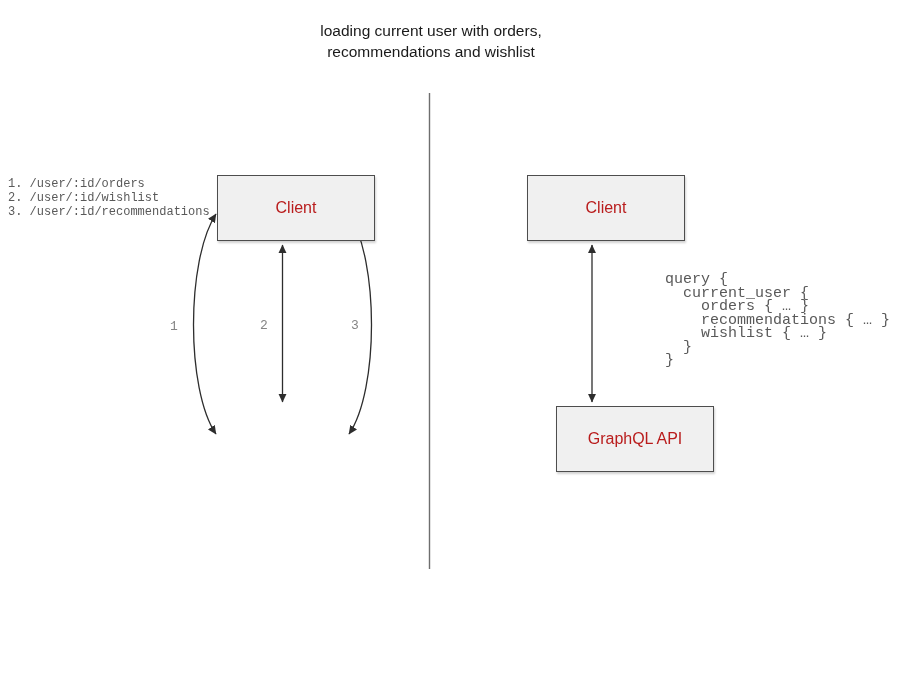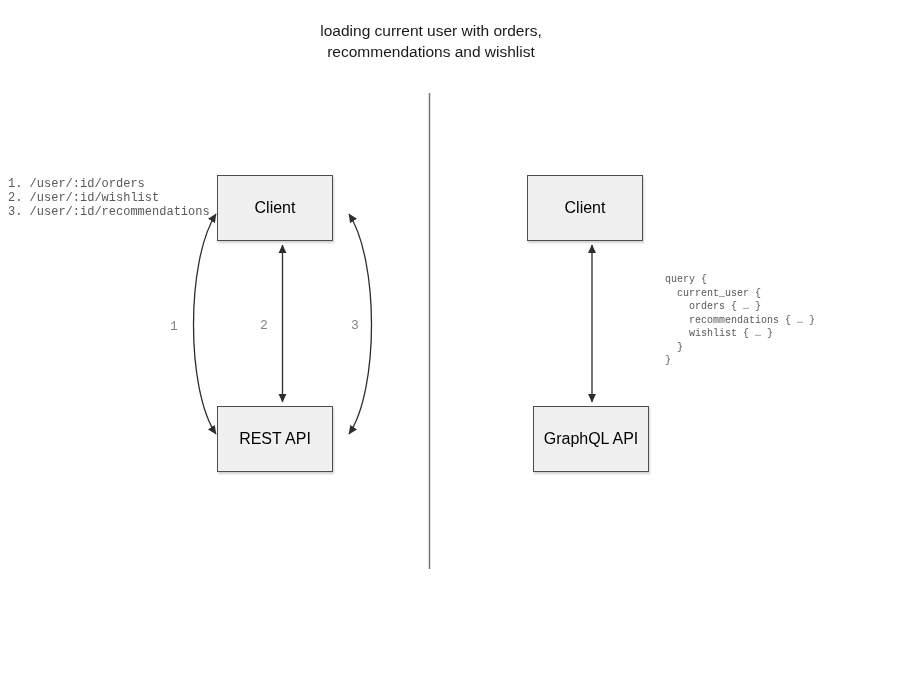--- a/index.html
+++ b/index.html
@@ -23,40 +23,40 @@
   .title{
     position:absolute;left:230px;top:20px;width:402px;
     text-align:center;
     font-size:15.5px;line-height:21px;
     color:var(--title-text);
     white-space:pre-line;
   }
   .box{
     position:absolute;
     box-sizing:border-box;
-    width:116px;height:66px;
+    width:158px;height:66px;
     background:var(--box-fill);
     border:1.5px solid var(--box-border);
     box-shadow:1px 2px 2px rgba(0,0,0,0.18);
     display:flex;align-items:center;justify-content:center;
-    font-size:16px;color:#000000;
+    font-size:16px;color:#b91c1c;
   }
   #client-left{left:217px;top:175px;}
   #rest-api-box{left:217px;top:406px;}
   #client-right{left:527px;top:175px;}
-  #graphql-api-box{left:533px;top:406px;}
+  #graphql-api-box{left:556px;top:406px;}
   .code{
     position:absolute;
     margin:0;
     font-family:"Liberation Mono",monospace;
     color:var(--code-text);
     white-space:pre;
   }
   #endpoint-list{left:8px;top:177px;font-size:12px;line-height:14px;}
-  #graphql-query{left:665px;top:273px;font-size:10px;line-height:13.5px;}
+  #graphql-query{left:665px;top:273px;font-size:15px;line-height:13.5px;}
   .arrow-label{
     position:absolute;
     transform:translate(-50%,-50%);
     font-family:"Liberation Mono",monospace;
     font-size:13px;
     color:var(--arrow-label);
   }
   #arrow-label-1{left:174px;top:326px;}
   #arrow-label-2{left:264px;top:325px;}
   #arrow-label-3{left:355px;top:325px;}
@@ -96,23 +96,20 @@
     <path class="divider-path" d="M 429.5 93 L 429.5 569"></path>
     <path class="arrow-path" d="M 216 214 C 186 260 186 390 216 434" marker-start="url(#ah)" marker-end="url(#ah)"></path>
     <path class="arrow-path" d="M 282.5 245 L 282.5 402" marker-start="url(#ah)" marker-end="url(#ah)"></path>
     <path class="arrow-path" d="M 349 214 C 379 260 379 390 349 434" marker-start="url(#ah)" marker-end="url(#ah)"></path>
     <path class="arrow-path" d="M 592 245 L 592 402" marker-start="url(#ah)" marker-end="url(#ah)"></path>
   </svg>
 
   <div class="box" id="client-left">
     <span>Client</span>
   </div>
-  <div class="box" id="rest-api-box">
-    <span>REST API</span>
-  </div>
 
   <div class="arrow-label" id="arrow-label-1">1</div>
   <div class="arrow-label" id="arrow-label-2">2</div>
   <div class="arrow-label" id="arrow-label-3">3</div>
 
   <div class="box" id="client-right">
     <span>Client</span>
   </div>
   <div class="box" id="graphql-api-box">
     <span>GraphQL API</span>

